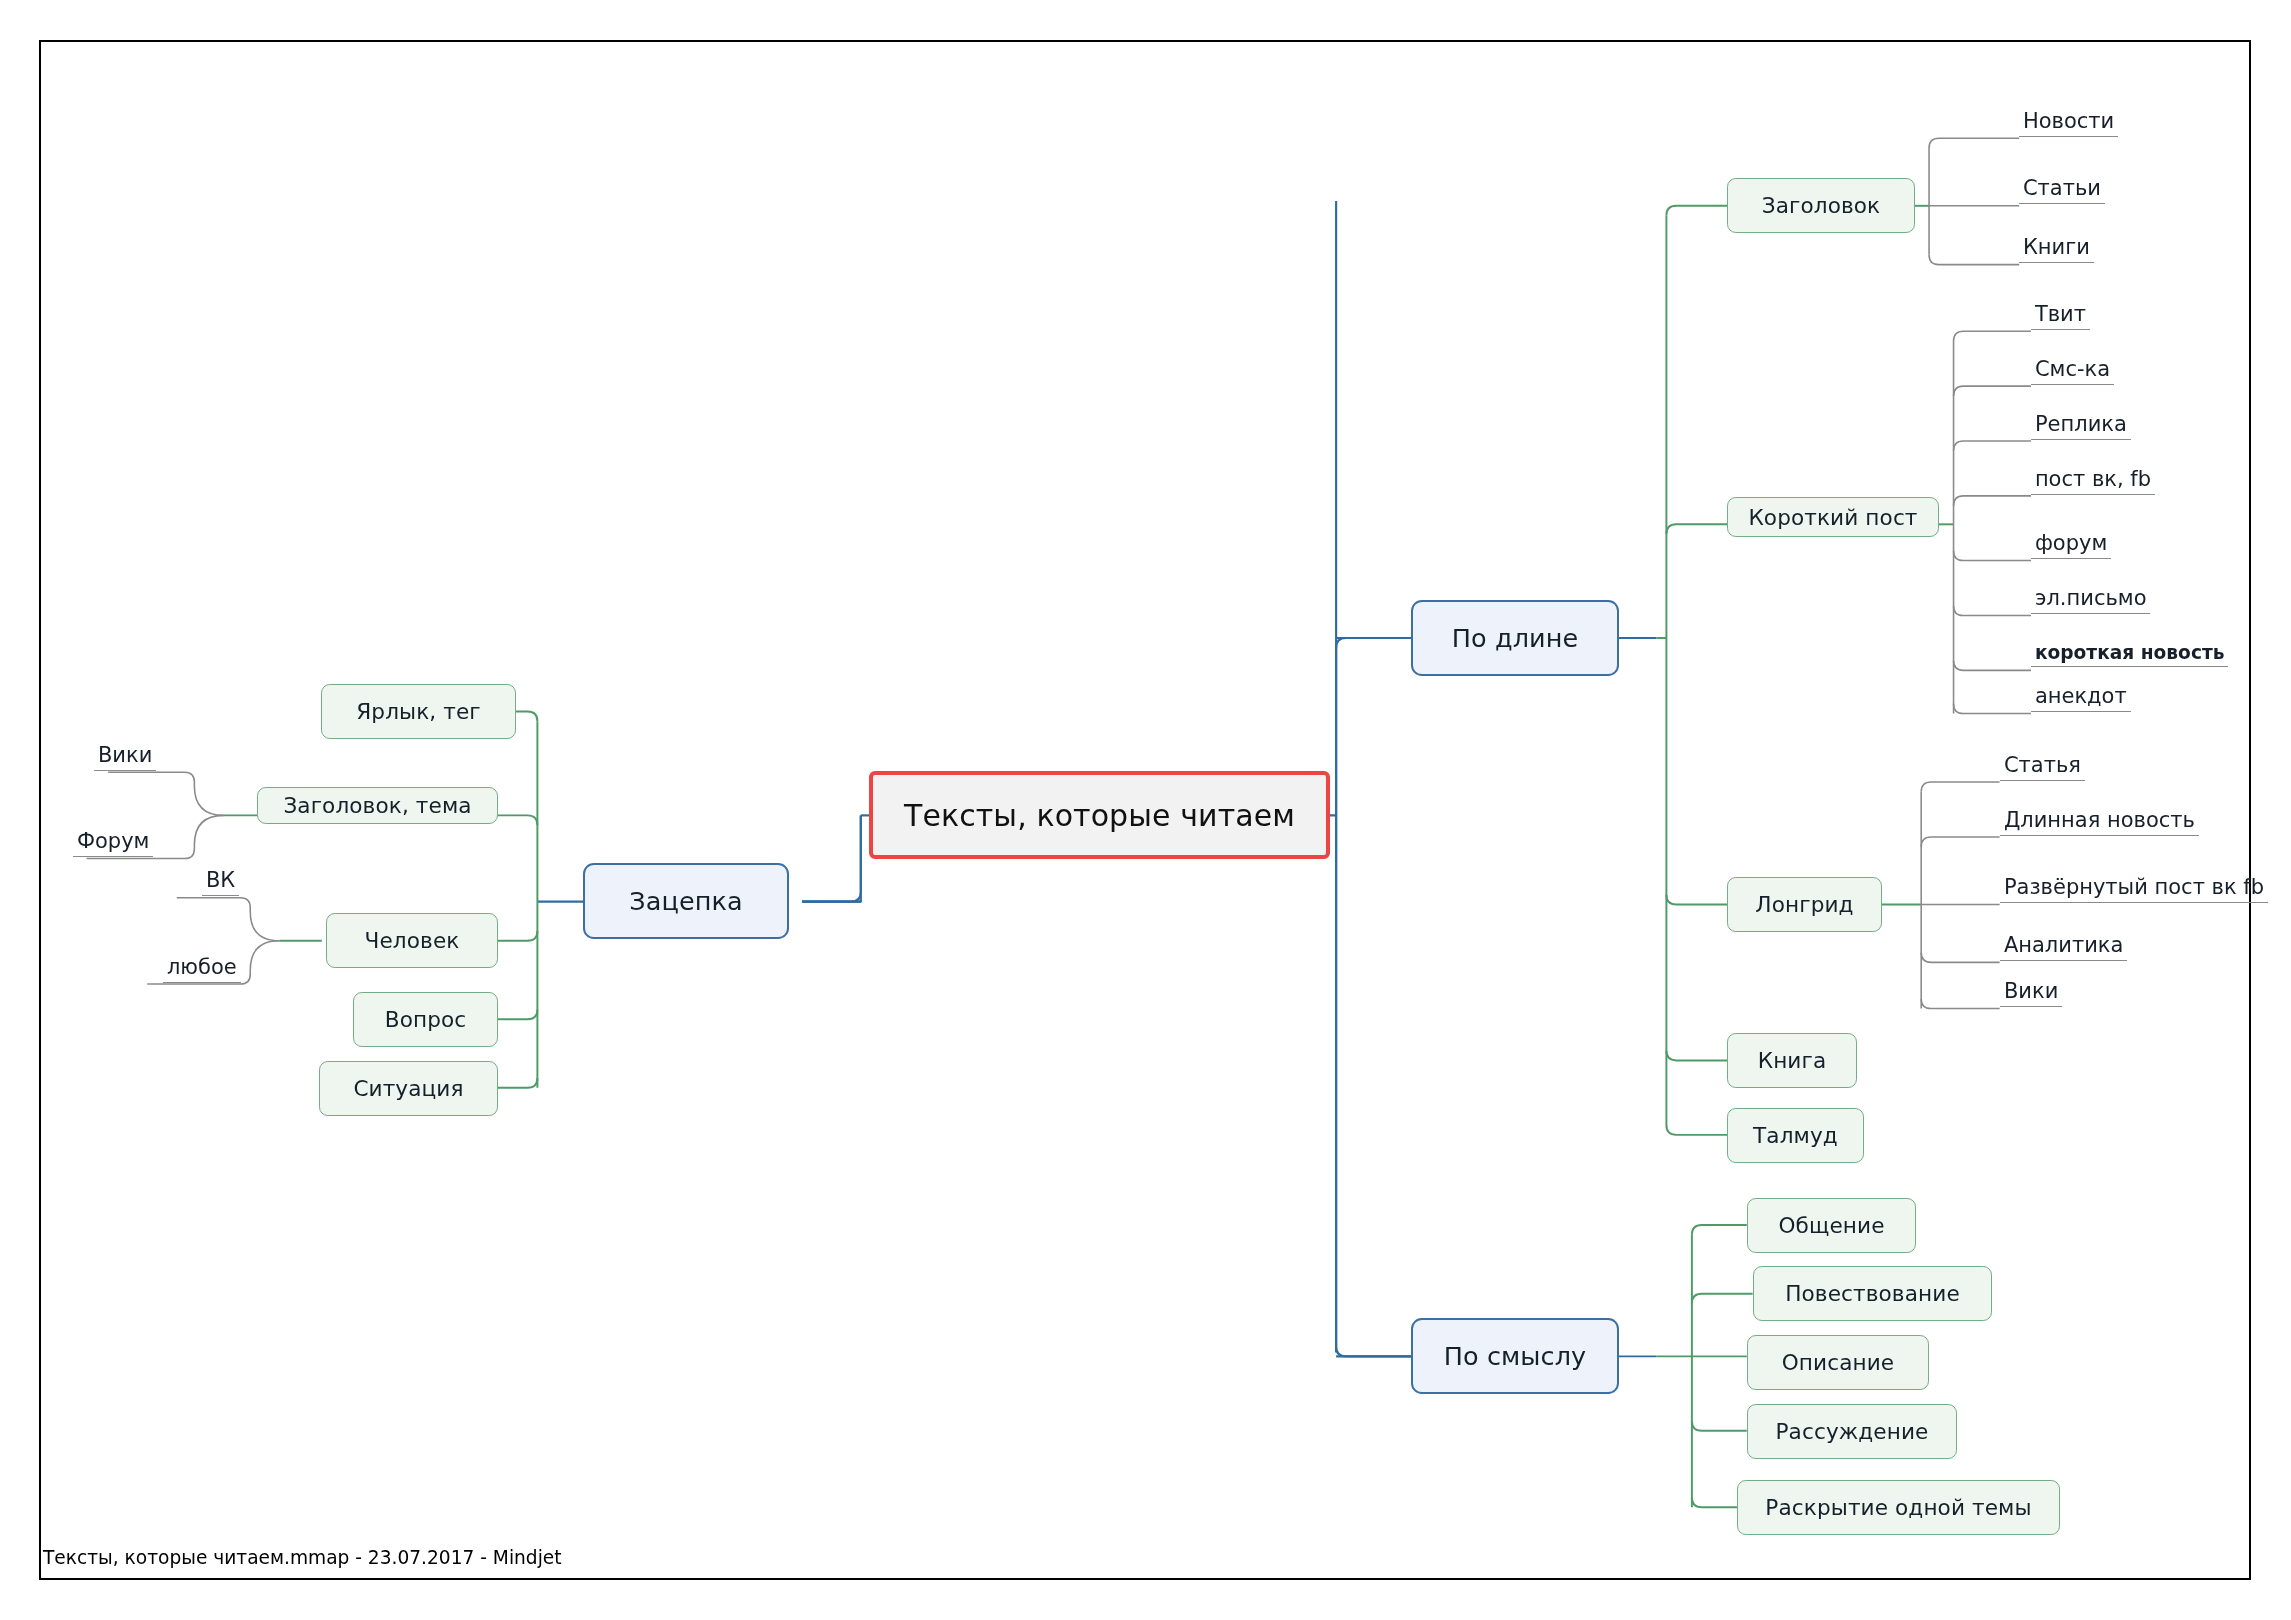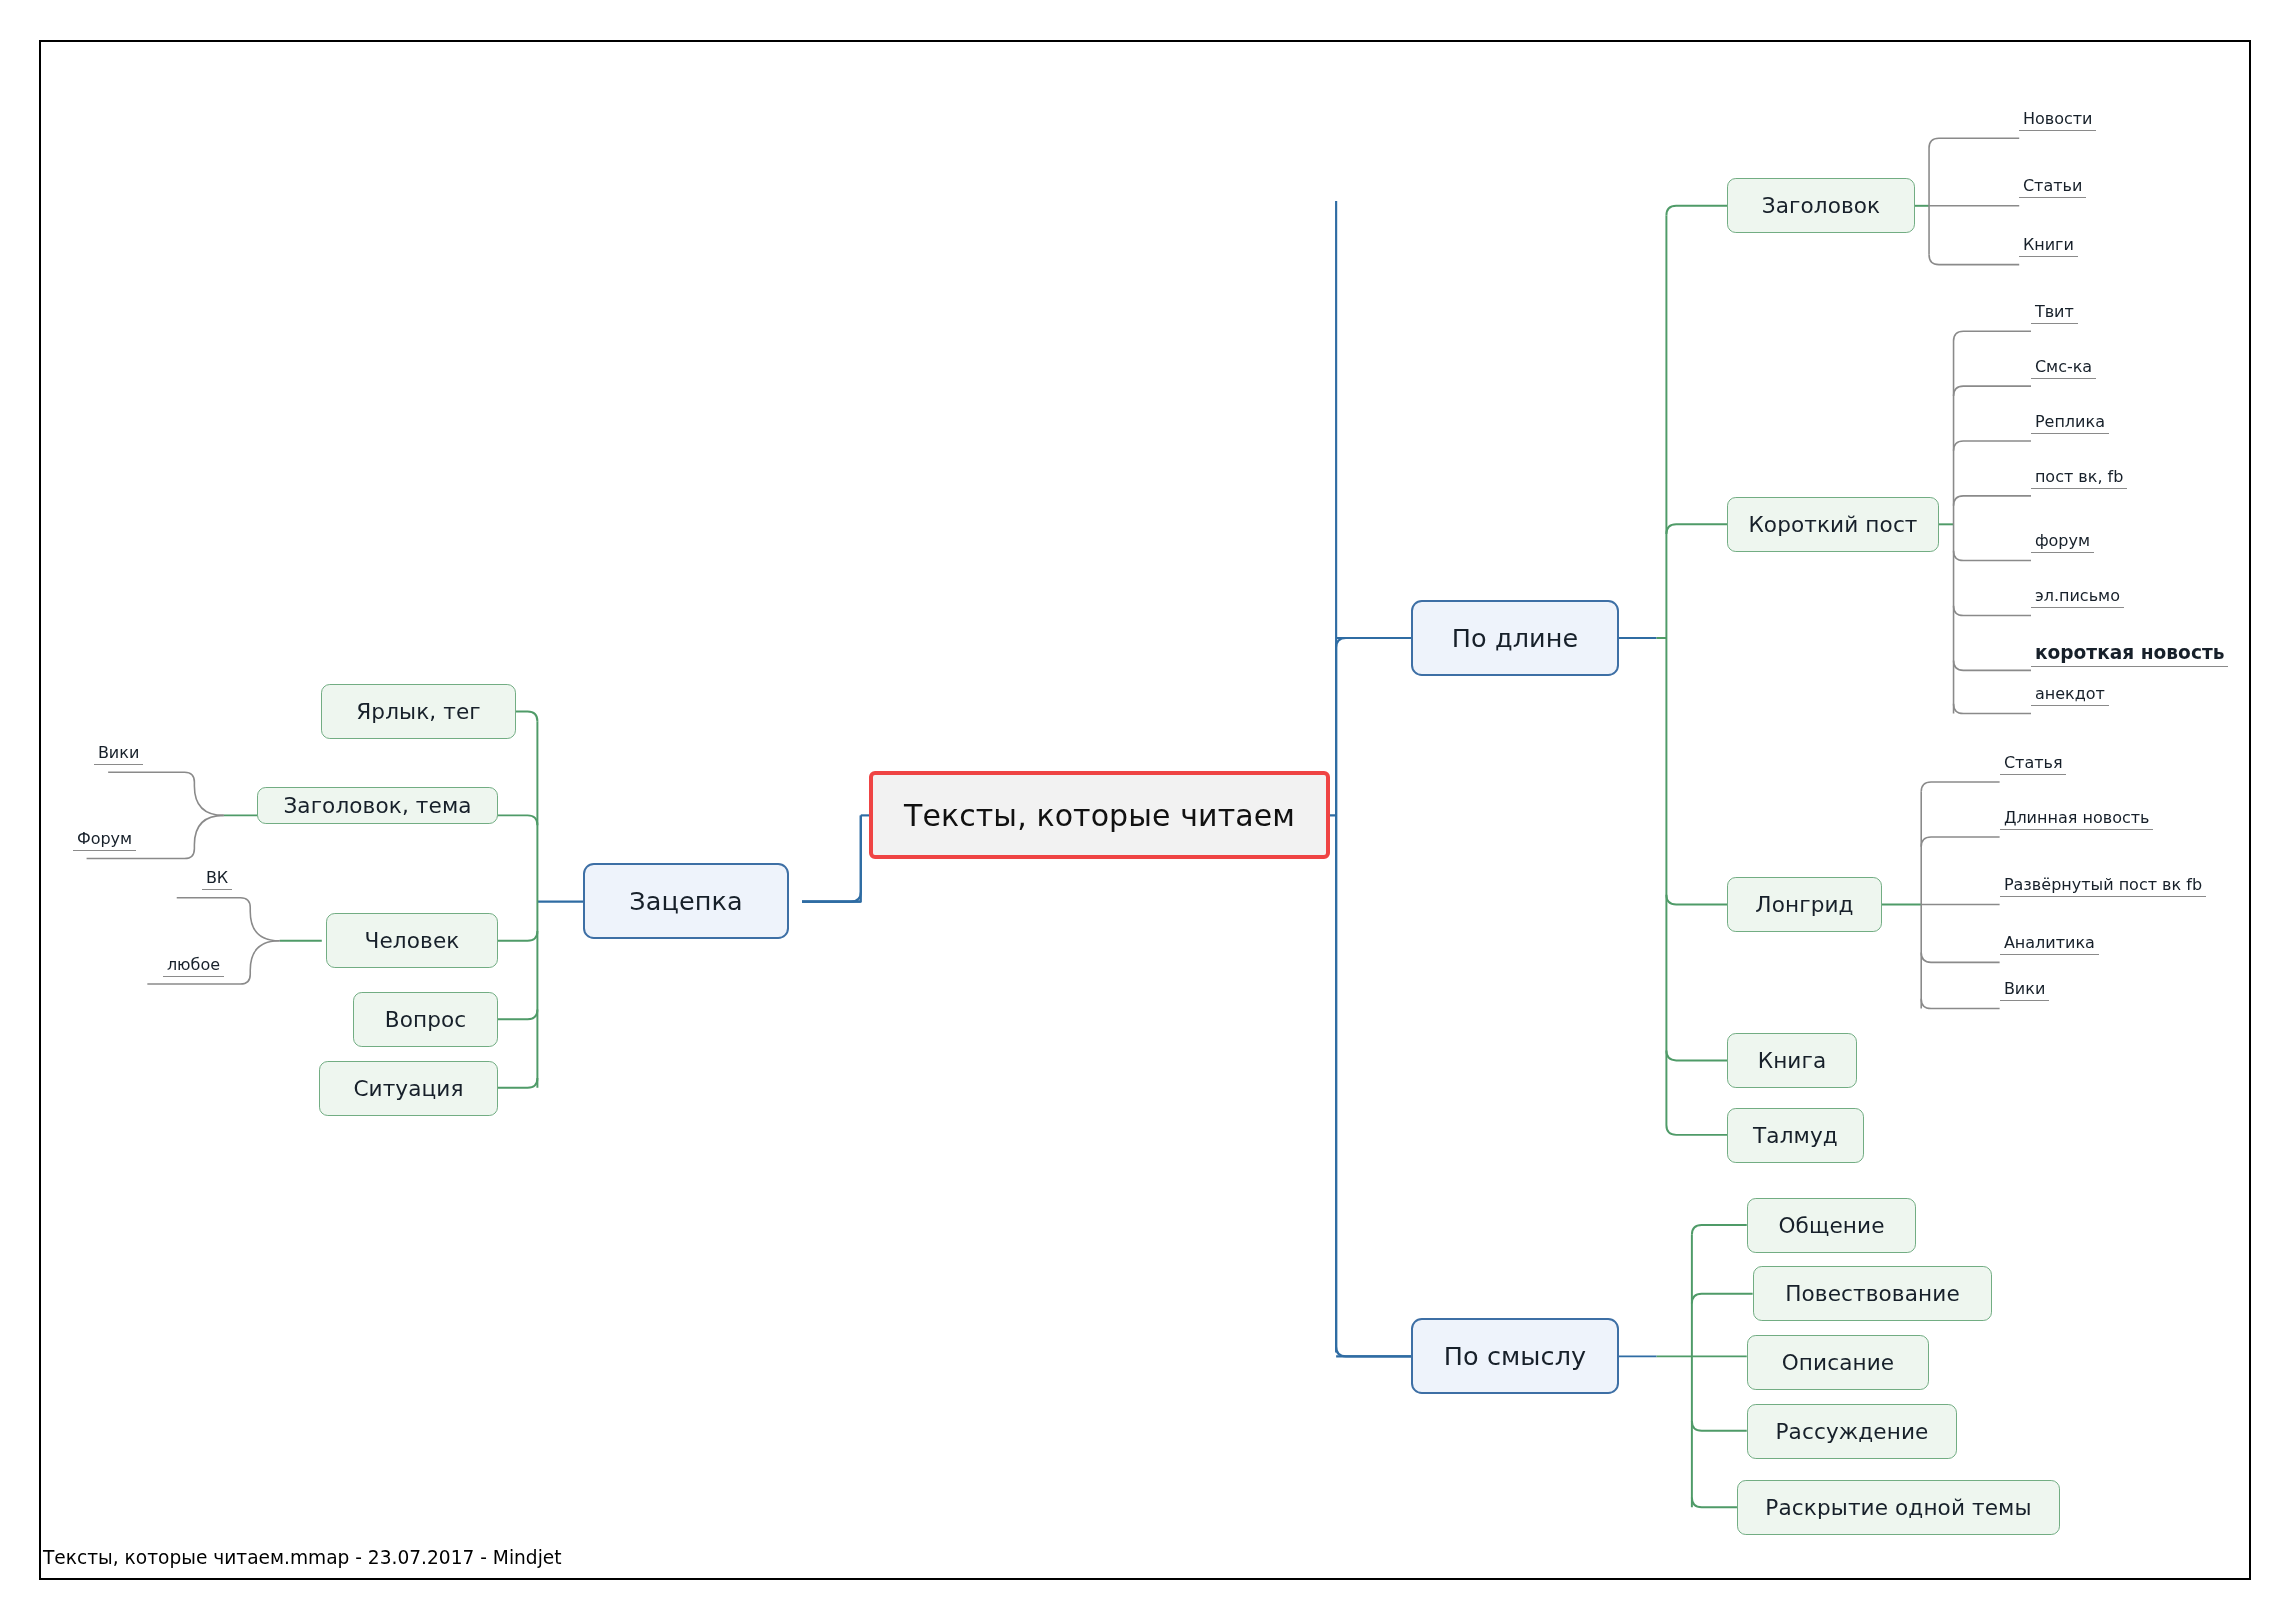--- a/index.html
+++ b/index.html
@@ -62,21 +62,21 @@
     padding: 0 21.6px;
   }
   .node-green {
     background: #eef6ef;
     border: 1.6px solid #72ad83;
     font-size: 21.6px;
     padding: 0 15.7px;
   }
   .leaf {
     position: absolute;
-    font-size: 16px;
+    font-size: 21px;
     color: #17202a;
     white-space: nowrap;
     border-bottom: 1.4px solid #8a8a8a;
     padding: 0 3.9px 2.9px 3.9px;
     line-height: 1.1;
   }
   .leaf.small {
     font-size: 18.6px;
   }
   #footer-label {
@@ -201,21 +201,21 @@
 
   <div class="leaf" style="left:94px; top:744px;">Вики</div>
   <div class="leaf" style="left:73px; top:830px;">Форум</div>
   <div class="leaf" style="left:202px; top:869px;">ВК</div>
   <div class="leaf" style="left:163px; top:956px;">любое</div>
 
   <div class="node node-blue" style="left:1411px; top:600px; width:208px; height:76px;">По длине</div>
   <div class="node node-blue" style="left:1411px; top:1318px; width:208px; height:76px;">По смыслу</div>
 
   <div class="node node-green" style="left:1727px; top:178px; width:188px; height:55px;">Заголовок</div>
-  <div class="node node-green" style="left:1727px; top:497px; width:212px; height:55px;">Короткий пост</div>
+  <div class="node node-green" style="left:1727px; top:497px; width:212px; height:40px;">Короткий пост</div>
   <div class="node node-green" style="left:1727px; top:877px; width:155px; height:55px;">Лонгрид</div>
   <div class="node node-green" style="left:1727px; top:1033px; width:130px; height:55px;">Книга</div>
   <div class="node node-green" style="left:1727px; top:1108px; width:137px; height:55px;">Талмуд</div>
 
   <div class="leaf" style="left:2019px; top:110px;">Новости</div>
   <div class="leaf" style="left:2019px; top:177px;">Статьи</div>
   <div class="leaf" style="left:2019px; top:236px;">Книги</div>
 
   <div class="leaf" style="left:2031px; top:303px;">Твит</div>
   <div class="leaf" style="left:2031px; top:358px;">Смс-ка</div>

